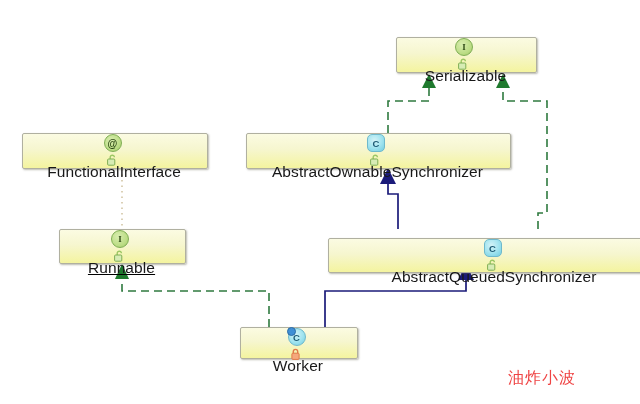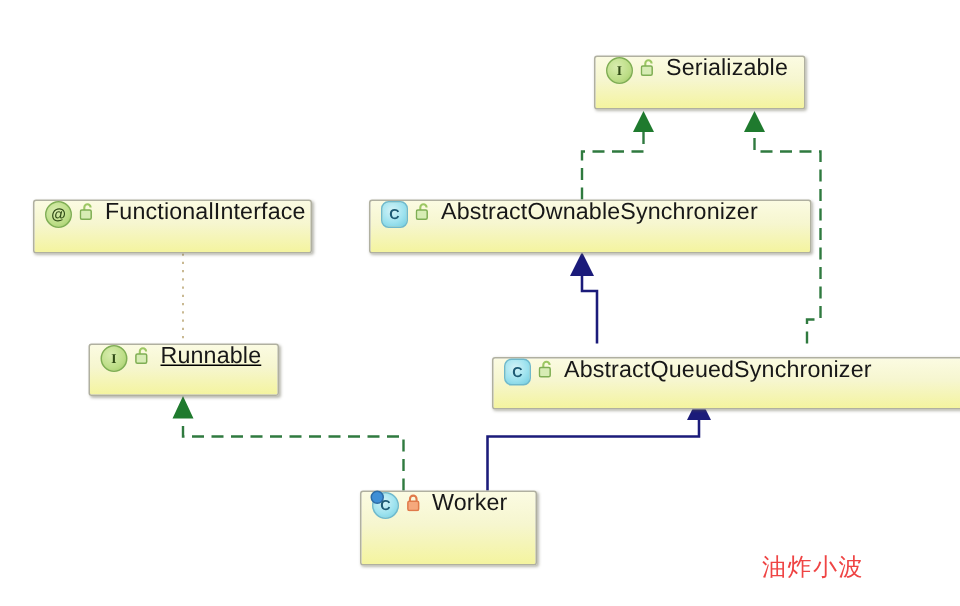--- a/index.html
+++ b/index.html
@@ -10,27 +10,28 @@
     overflow:hidden;
     position:relative;
   }
   #canvas{position:absolute;left:0;top:0;width:640px;height:404px;}
   #edges{position:absolute;left:0;top:0;width:640px;height:404px;}
 
   .node{
     position:absolute;
     box-sizing:border-box;
     display:flex;
-    align-items:flex-start;
+    align-items:center;
     border:1px solid #b0b0a0;
     border-radius:2px;
     background:linear-gradient(to bottom,#fbfbe2 0%,#f6f6cf 45%,#f4f49f 100%);
     box-shadow:1px 1px 2px rgba(90,90,70,.42);
     padding:0 9px 0 7px;
     white-space:nowrap;
+    flex-direction:column;
   }
   .node .label{
     font-size:15.5px;
     color:#181818;
     letter-spacing:.1px;
     line-height:1;
   }
 
   
   .ic{position:relative;flex:0 0 auto;display:inline-block;}
@@ -161,21 +162,21 @@
     <span class="ic ic-anno"></span>
     <span class="ic ic-lock-open">
       <svg viewBox="0 0 11 12" width="11" height="12">
         <path d="M3.2,5 V3.3 a2.1,2.1 0 0 1 4.2,0" fill="none" stroke="#9cc763" stroke-width="1.4"></path>
         <rect x="0.6" y="5" width="7.2" height="6.2" rx="1" fill="#d7ecb4" stroke="#7fae54" stroke-width="1"></rect>
       </svg>
     </span>
     <span class="label">FunctionalInterface</span>
   </div>
 
-  <div class="node" style="left:246px;top:133px;width:295px;height:36px;">
+  <div class="node" style="left:246px;top:133px;width:265px;height:36px;">
     <span class="ic ic-class"></span>
     <span class="ic ic-lock-open">
       <svg viewBox="0 0 11 12" width="11" height="12">
         <path d="M3.2,5 V3.3 a2.1,2.1 0 0 1 4.2,0" fill="none" stroke="#9cc763" stroke-width="1.4"></path>
         <rect x="0.6" y="5" width="7.2" height="6.2" rx="1" fill="#d7ecb4" stroke="#7fae54" stroke-width="1"></rect>
       </svg>
     </span>
     <span class="label">AbstractOwnableSynchronizer</span>
   </div>
 
@@ -194,21 +195,21 @@
     <span class="ic ic-class"></span>
     <span class="ic ic-lock-open">
       <svg viewBox="0 0 11 12" width="11" height="12">
         <path d="M3.2,5 V3.3 a2.1,2.1 0 0 1 4.2,0" fill="none" stroke="#9cc763" stroke-width="1.4"></path>
         <rect x="0.6" y="5" width="7.2" height="6.2" rx="1" fill="#d7ecb4" stroke="#7fae54" stroke-width="1"></rect>
       </svg>
     </span>
     <span class="label">AbstractQueuedSynchronizer</span>
   </div>
 
-  <div class="node" style="left:240px;top:327px;width:118px;height:50px;">
+  <div class="node" style="left:240px;top:327px;width:118px;height:32px;">
     <span class="ic ic-class inner"></span>
     <span class="ic ic-lock-closed">
       <svg viewBox="0 0 11 12" width="11" height="12">
         <path d="M2.3,5.4 V3.6 a2.2,2.2 0 0 1 4.4,0 V5.4" fill="none" stroke="#e07a4a" stroke-width="1.4"></path>
         <rect x="0.9" y="5.2" width="7.2" height="6.2" rx="1" fill="#f5a87c" stroke="#e07a4a" stroke-width="1"></rect>
       </svg>
     </span>
     <span class="label">Worker</span>
   </div>
 

